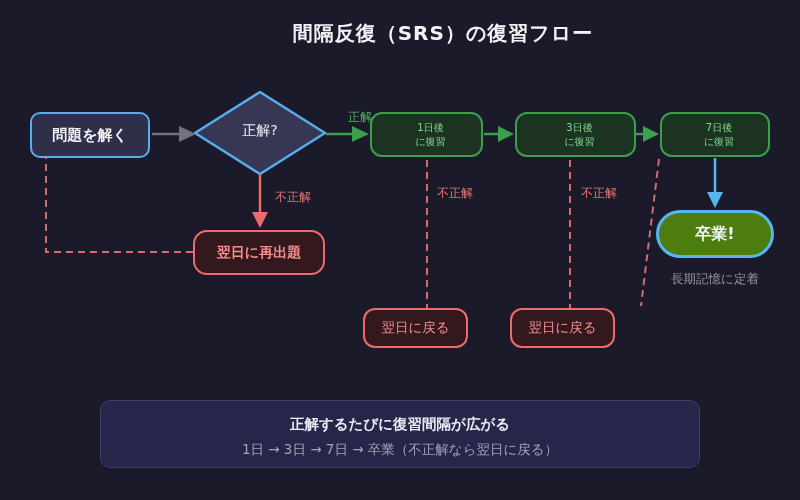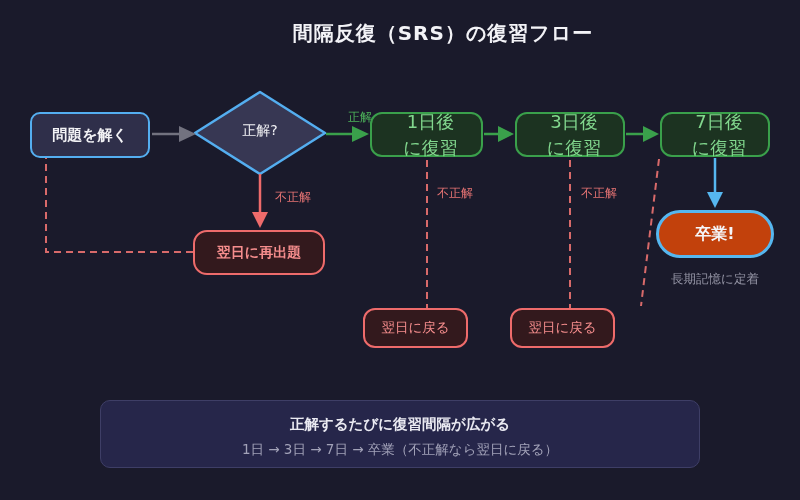--- a/index.html
+++ b/index.html
@@ -33,28 +33,28 @@
     color:#f2f2f5;font-size:15px;font-weight:bold;
   }
   .decision-label{
     left:195px;top:92px;width:130px;height:78px;
     color:#f2f2f5;font-size:14px;font-weight:500;
     background:transparent;
   }
   .node-green{
     height:45px;top:112px;
     background:#1c3321;border:2.5px solid #3aa04b;border-radius:12px;
-    color:#82d88e;font-size:18px;font-weight:500;line-height:1.4;padding-left:8px;
+    color:#82d88e;font-size:10px;font-weight:500;line-height:1.4;padding-left:8px;
   }
   .node-day1{left:370px;width:113px;}
-  .node-day3{left:515px;width:110px;}
+  .node-day3{left:515px;width:121px;}
   .node-day7{left:660px;width:110px;}
   .node-graduate{
     left:656px;top:210px;width:118px;height:48px;
-    background:#c2410c;border:3px solid #56b7f0;border-radius:24px;
+    background:#4d7c0f;border:3px solid #56b7f0;border-radius:24px;
     color:#f5f5f8;font-size:16px;font-weight:bold;
   }
   .graduate-caption{
     left:645px;top:271px;width:140px;
     color:#9595a5;font-size:12.5px;
   }
   .node-red{
     background:#33191d;border:2.5px solid #ee6b6b;
     color:#f58d8d;
   }

